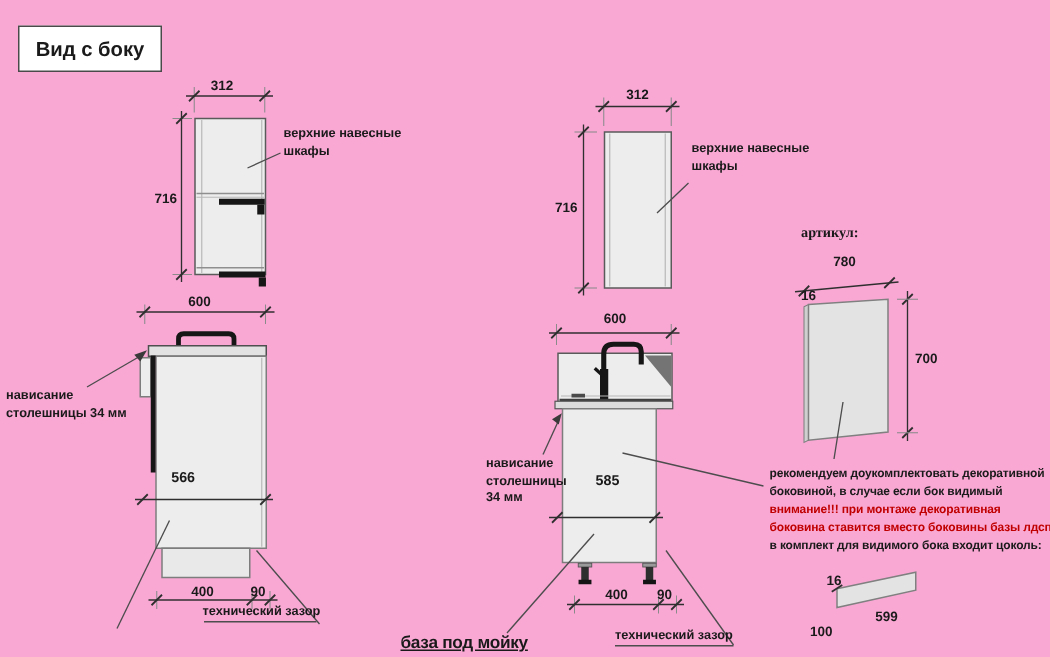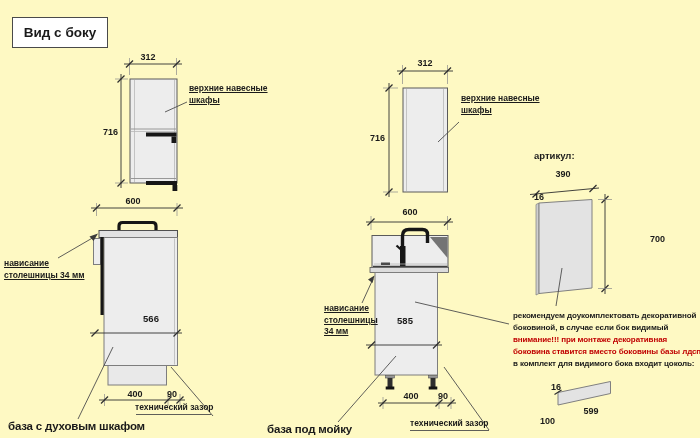--- a/index.html
+++ b/index.html
@@ -1,27 +1,27 @@
 <!DOCTYPE html>
 <html><head>
 <meta charset="utf-8">
 <style>
   html,body{margin:0;padding:0;background:#fff;}
   .stage{
-    position:relative;width:700px;height:438px;background:#fef9c3;overflow:hidden;
+    position:relative;width:700px;height:438px;background:#f9a8d4;overflow:hidden;
     font-family:"Liberation Sans","DejaVu Sans",sans-serif;color:#1a1a1a;
   }
   .stage svg{position:absolute;left:0;top:0;}
   .txt{position:absolute;font-weight:bold;line-height:1.15;}
   .dim{font-size:9px;text-align:center;}
   .dimbig{font-size:9.5px;text-align:center;}
-  .lbl{font-size:8.5px;white-space:pre-line;line-height:11.5px;text-decoration:underline;}
+  .lbl{font-size:8.5px;white-space:pre-line;line-height:11.5px;}
   .gaplbl{font-size:8.5px;}
   .caption{font-size:11.5px;letter-spacing:-0.2px;}
-  .heading{font-size:9.5px;}
+  .heading{font-size:9.5px;font-family:Liberation Serif, serif;}
   .note{position:absolute;left:513px;width:195px;font-size:8px;font-weight:bold;letter-spacing:-0.1px;color:#1a1a1a;}
   .note.red{color:#c00000;}
   .right{text-align:right;}
   .title-box{
     position:absolute;left:12px;top:17px;width:94px;height:29px;
     border:1px solid #4a4a4a;display:flex;align-items:center;justify-content:center;
     font-size:13.5px;font-weight:bold;background:#fff;
   }
   .thin{stroke:#b8b8b8;stroke-width:0.8;fill:none;}
   .mid{stroke:#8f8f8f;stroke-width:0.9;fill:none;}
@@ -212,44 +212,43 @@
 
   <div class="title-box">Вид с боку</div>
 
   <div class="txt dim" style="left:134px;top:52px;width:28px;">312</div>
   <div class="txt dim right" style="left:98px;top:127px;width:20px;">716</div>
   <div class="txt lbl" style="left:189px;top:83px;width:80px;">верхние навесные
 шкафы</div>
   <div class="txt dim" style="left:119px;top:196px;width:28px;">600</div>
   <div class="txt lbl" style="left:4px;top:258px;width:82px;">нависание
 столешницы 34 мм</div>
-  <div class="txt dimbig" style="left:137px;top:314px;width:28px;">566</div>
+  <div class="txt dimbig" style="left:102px;top:314px;width:28px;text-align:right;">566</div>
   <div class="txt dim" style="left:122px;top:389px;width:26px;">400</div>
   <div class="txt dim" style="left:164px;top:389px;width:16px;">90</div>
   <div class="txt gaplbl" style="left:135px;top:403px;">технический зазор</div>
-  <div class="txt caption" style="left:8px;top:420px;">база с духовым шкафом</div>
 
   <div class="txt dim" style="left:411px;top:58px;width:28px;">312</div>
   <div class="txt dim right" style="left:365px;top:133px;width:20px;">716</div>
   <div class="txt lbl" style="left:461px;top:93px;width:80px;">верхние навесные
 шкафы</div>
   <div class="txt dim" style="left:396px;top:207px;width:28px;">600</div>
   <div class="txt lbl" style="left:324px;top:303px;width:58px;">нависание
 столешницы
 34 мм</div>
   <div class="txt dimbig" style="left:391px;top:316px;width:28px;">585</div>
   <div class="txt dim" style="left:398px;top:391px;width:26px;">400</div>
   <div class="txt dim" style="left:435px;top:391px;width:16px;">90</div>
   <div class="txt gaplbl" style="left:410px;top:419px;">технический зазор</div>
-  <div class="txt caption" style="left:267px;top:423px;">база под мойку</div>
+  <div class="txt caption" style="left:267px;top:423px;text-decoration:underline;">база под мойку</div>
 
   <div class="txt heading" style="left:534px;top:151px;">артикул:</div>
-  <div class="txt dim" style="left:549px;top:169px;width:28px;">390</div>
+  <div class="txt dim" style="left:549px;top:169px;width:28px;">780</div>
   <div class="txt dim" style="left:531px;top:192px;width:16px;">16</div>
-  <div class="txt dim" style="left:610px;top:234px;width:28px;text-align:left;margin-left:40px;">700</div>
+  <div class="txt dim" style="left:610px;top:234px;width:28px;text-align:left;">700</div>
 
   <div class="note" style="top:311px;">рекомендуем доукомплектовать декоративной</div>
   <div class="note" style="top:323px;">боковиной, в случае если бок видимый</div>
   <div class="note red" style="top:335px;">внимание!!! при монтаже декоративная</div>
   <div class="note red" style="top:347px;">боковина ставится вместо боковины базы лдсп</div>
   <div class="note" style="top:359px;">в комплект для видимого бока входит цоколь:</div>
 
   <div class="txt dim" style="left:548px;top:382px;width:16px;">16</div>
   <div class="txt dim right" style="left:532px;top:416px;width:23px;">100</div>
   <div class="txt dim" style="left:577px;top:406px;width:28px;">599</div>

